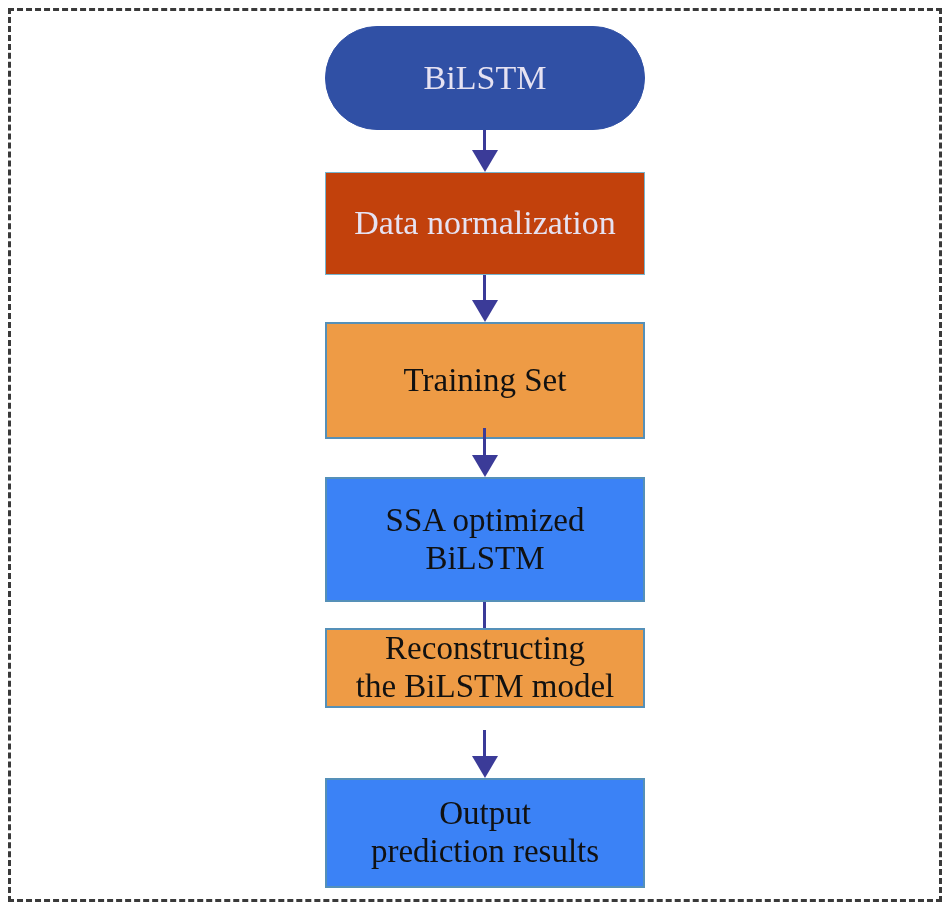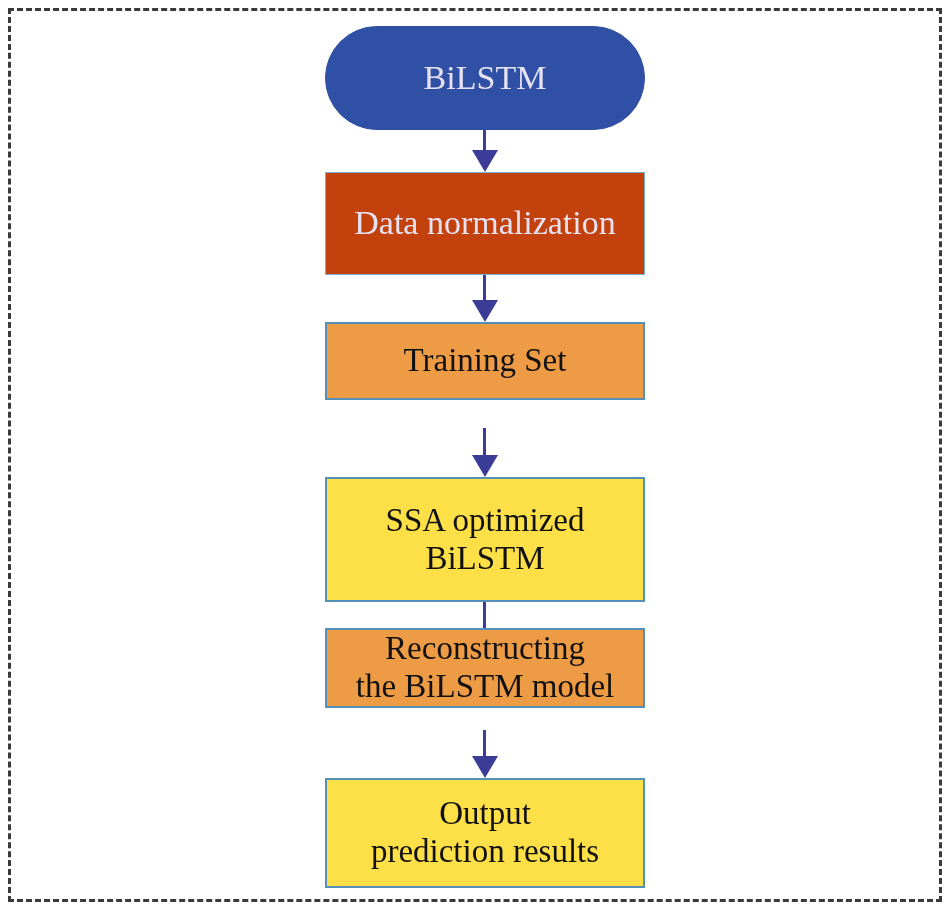--- a/index.html
+++ b/index.html
@@ -66,21 +66,21 @@
     color: #E6E2F2;
     font-size: 34px;
   }
   .n-orange {
     background: #EE9B45;
     border: 2px solid #5590B8;
     color: #111111;
     font-size: 33px;
   }
   .n-yellow {
-    background: #fde047;
+    background: #3b82f6;
     border: 2px solid #5590B8;
     color: #111111;
     font-size: 33px;
   }
   
   .conn {
     position: absolute;
     width: 26px;
     left: 147px;
   }
@@ -121,21 +121,21 @@
 
     <div class="node n-blue" style="top:172px; height:103px;">
       <span class="node-text">Data  normalization</span>
     </div>
 
     <div class="conn" style="top:275px; height:47px;">
       <div class="shaft" style="height:27px;"></div>
       <div class="head" style="top:25px;"></div>
     </div>
 
-    <div class="node n-orange" style="top:322px; height:78px;justify-content:center;">
+    <div class="node n-orange" style="top:322px; height:117px;justify-content:center;">
       <span class="node-text">Training Set</span>
     </div>
 
     <div class="conn" style="top:428px; height:49px;">
       <div class="shaft" style="height:29px;"></div>
       <div class="head" style="top:27px;"></div>
     </div>
 
     <div class="node n-yellow" style="top:477px; height:125px;">
       <span class="node-text">SSA optimized

